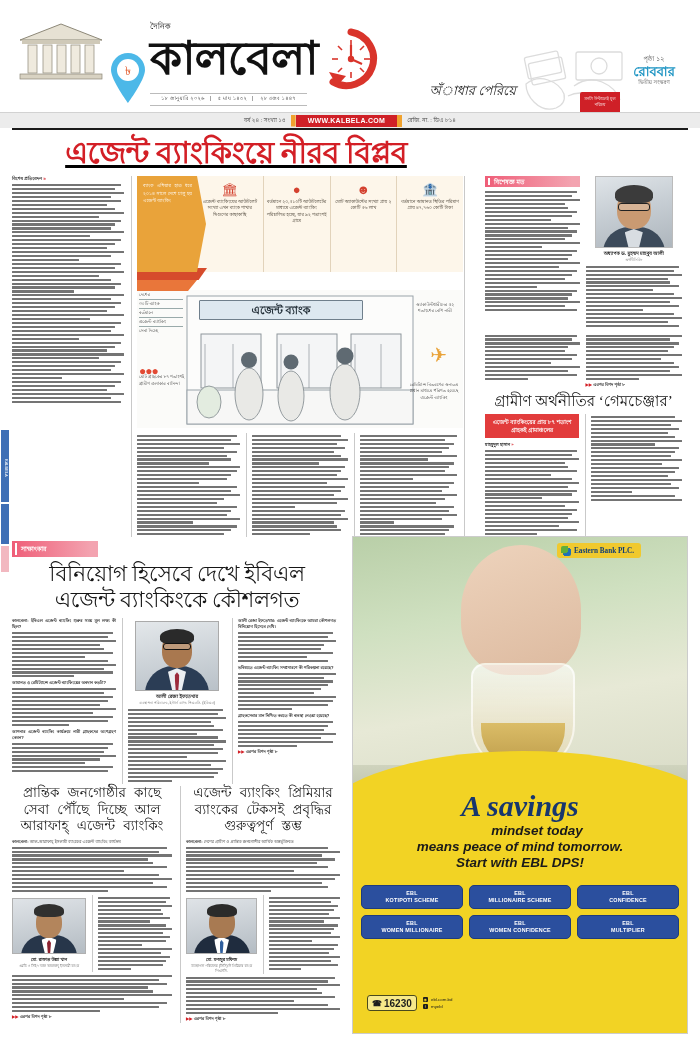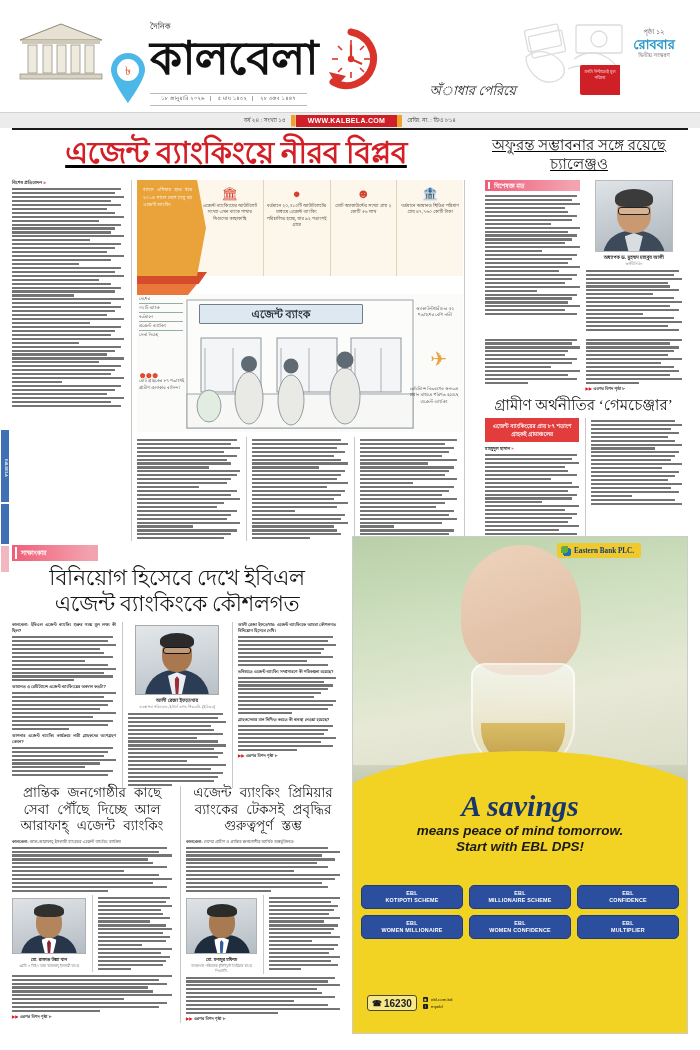--- a/index.html
+++ b/index.html
@@ -27,21 +27,21 @@
   .mh-dates {
     font-size: 5.2px; color: #333; letter-spacing: .2px; margin-top: 2px;
     border-top: 0.5px solid #bbb; border-bottom: 0.5px solid #bbb;
     display: inline-block; padding: 1.5px 6px;
   }
   .mh-dates span { margin: 0 5px; }
   .tagline {
     position: absolute; right: -6px; bottom: -16px; font-family: "Liberation Serif", serif;
     font-style: italic; font-size: 13px; color: #222;
   }
-  .mh-right { position: absolute; right: 10px; top: 17px; width: 170px; height: 78px; }
+  .mh-right { position: absolute; right: 10px; top: 44px; width: 170px; height: 78px; }
   .mh-right-txt { position: absolute; right: 4px; top: 10px; text-align: center; width: 64px; }
   .page-no { font-size: 6.5px; color: #444; }
   .weekday { font-family: "Liberation Serif", serif; font-size: 13px; color: #2196c4; font-weight: bold; line-height: 14px;}
   .edition { font-size: 5.5px; color: #555; }
   .redbook { position: absolute; right: 70px; bottom: 0px; width: 40px; height: 30px;
              background: #cf2027; border-radius: 2px 0 0 2px; color: #fff;
              font-size: 4.2px; text-align: center; padding-top: 4px; line-height: 6px; }
 
   .mh-strip {
     height: 16px; background: #ececec; border-top: 1px solid #d2d2d2;
@@ -349,23 +349,20 @@
   <div class="mh-strip">
     <div class="strip-left">বর্ষ ২৪ : সংখ্যা ১৫</div>
     <div class="url-btn">WWW.KALBELA.COM</div>
     <div class="strip-right">রেজি. না. : ডিএ ৮১৪</div>
   </div>
   <div class="rule-thick"></div>
 
   <div class="head-row">
     <div class="head-left">
       <div class="main-headline">এজেন্ট ব্যাংকিংয়ে নীরব বিপ্লব</div>
-    </div>
-    <div class="head-right">
-      <div class="sub-headline">অফুরন্ত সম্ভাবনার সঙ্গে রয়েছে চ্যালেঞ্জও</div>
     </div>
   </div>
 
   <div class="body-grid">
 
     <div class="col" style="width:112px;">
       <div class="kicker">
         <span>বিশেষ প্রতিবেদন</span>
         <span class="arrow">»</span>
       </div>
@@ -1046,20 +1043,21 @@
     <div class="ad-logo">
       <span class="leaf"></span>
       <span>Eastern Bank PLC.</span>
     </div>
 
     <div class="ad-curve"></div>
     <div class="ad-yellow"></div>
 
     <div class="ad-script">A savings</div>
     <div class="ad-sub">
+      <span class="l1">mindset today</span>
       <span>means peace of mind tomorrow.</span><br>
       <span>Start with EBL DPS!</span>
     </div>
 
     <div class="ad-btns">
       <div class="ad-btn">
         <span>EBL</span><br>
         <span>KOTIPOTI SCHEME</span>
       </div>
       <div class="ad-btn">

